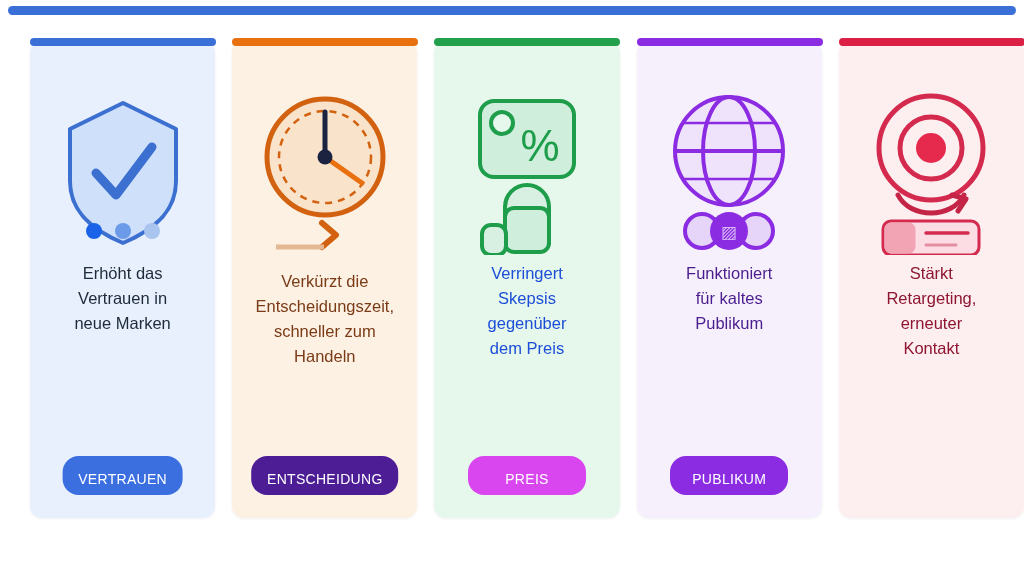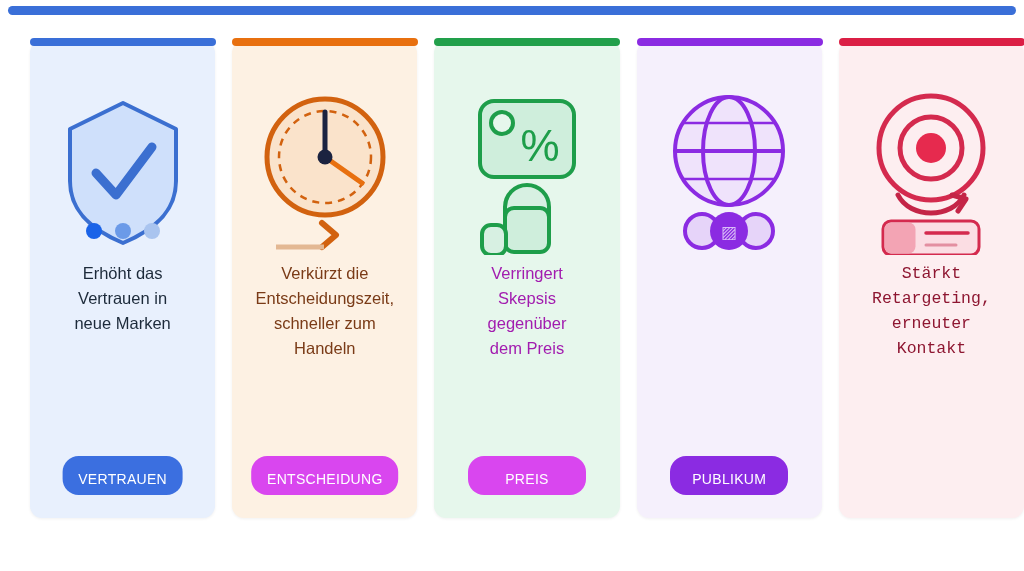--- a/index.html
+++ b/index.html
@@ -89,30 +89,30 @@
     color: #ffffff;
     font-size: 14px;
     letter-spacing: 0.3px;
     text-align: center;
     white-space: nowrap;
     box-sizing: border-box;
   }
 
   
   .card.blue   { background: #e8f0fd; margin-left: 30px; }
-  .card.orange { background: #fdf1e3; }
+  .card.orange { background: #fdf1e3; gap: 8px; }
   .card.green  { background: #e6f7ec; }
   .card.purple { background: #f5f0fc; }
   .card.red    { background: #fdeef0; }
 
   .card.blue   .card-text { color: #1c2a3a; }
   .card.orange .card-text { color: #7a3b17; }
-  .card.green  .card-text { color: #a21caf; }
+  .card.green  .card-text { color: #1d4ed8; }
   .card.purple .card-text { color: #4c1d8f; }
-  .card.red    .card-text { color: #8e1631; font-family: Liberation Mono, monospace; }
+  .card.red    .card-text { color: #8e1631; }
 </style>
 </head>
 <body>
 
 <div id="top-bar"></div>
 
 <div id="cards">
 
   <div class="card blue">
     <div class="card-topbar" style="background:#3a6fd8"></div>
@@ -147,21 +147,21 @@
         <path d="M72 138 L86 150 L72 162" fill="none" stroke="#d2620f" stroke-width="6" stroke-linecap="round" stroke-linejoin="round"></path>
         <line x1="26" y1="162" x2="74" y2="162" stroke="#e3b893" stroke-width="5" stroke-linecap="butt"></line>
       </svg>
     </div>
 
     <div class="card-text">Verkürzt die
 Entscheidungszeit,
 schneller zum
 Handeln</div>
 
-    <div class="badge" style="background:#d946ef">ENTSCHEIDUNG</div>
+    <div class="badge" style="background:#4c1d95">ENTSCHEIDUNG</div>
   </div>
 
   <div class="card green">
     <div class="card-topbar" style="background:#22a04b"></div>
 
     <div class="icon-wrap">
       <svg width="150" height="170" viewBox="0 0 150 170">
         <rect x="28" y="16" width="94" height="76" rx="14" fill="#cfeedc" stroke="#1e9e4a" stroke-width="4"></rect>
         <circle cx="50" cy="38" r="11" fill="#e6f7ec" stroke="#1e9e4a" stroke-width="4"></circle>
         <text x="88" y="76" font-family="'Liberation Sans',sans-serif" font-size="44" fill="#1e9e4a" text-anchor="middle">%</text>
@@ -189,20 +189,23 @@
         <line x1="21" y1="66" x2="129" y2="66" stroke="#8b2be2" stroke-width="4"></line>
         <line x1="30" y1="38" x2="120" y2="38" stroke="#8b2be2" stroke-width="2.5"></line>
         <line x1="30" y1="94" x2="120" y2="94" stroke="#8b2be2" stroke-width="2.5"></line>
         <circle cx="48" cy="146" r="17" fill="#e6d4f9" stroke="#8b2be2" stroke-width="4"></circle>
         <circle cx="102" cy="146" r="17" fill="#e6d4f9" stroke="#8b2be2" stroke-width="4"></circle>
         <circle cx="75" cy="146" r="19" fill="#8b2be2"></circle>
         <text x="75" y="153" font-family="'Liberation Sans',sans-serif" font-size="17" fill="#d9bcf7" text-anchor="middle">▨</text>
       </svg>
     </div>
 
+    <div class="card-text">Funktioniert
+für kaltes
+Publikum</div>
 
     <div class="badge" style="background:#8b2be2">PUBLIKUM</div>
   </div>
 
   <div class="card red">
     <div class="card-topbar" style="background:#db1f45"></div>
 
     <div class="icon-wrap">
       <svg width="150" height="170" viewBox="0 0 150 170">
         <circle cx="75" cy="63" r="52" fill="none" stroke="#d42a4e" stroke-width="5"></circle>

